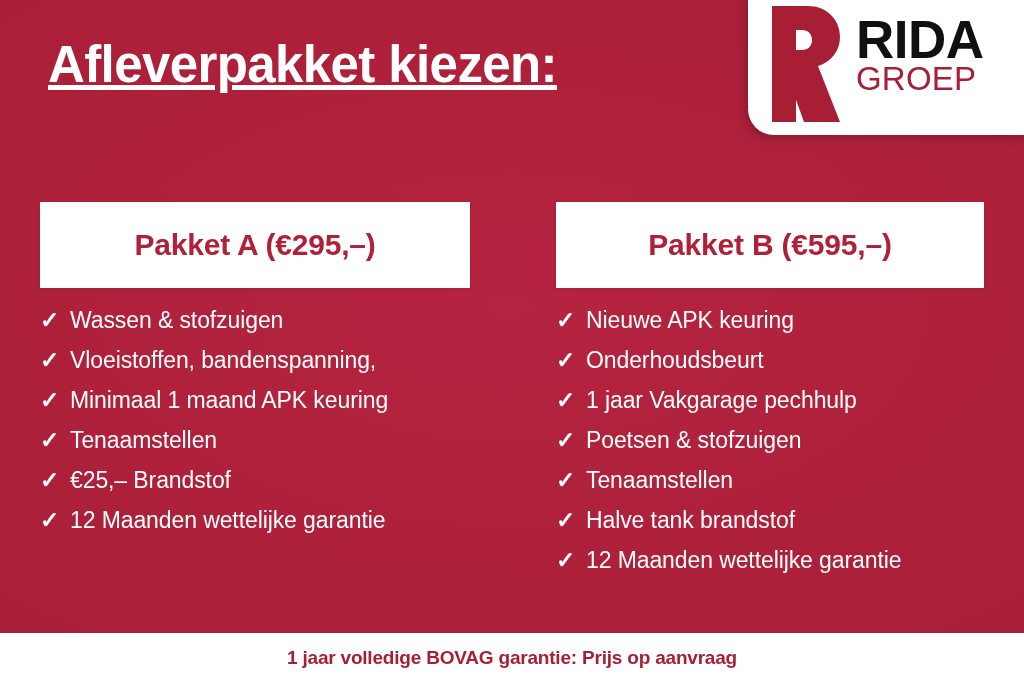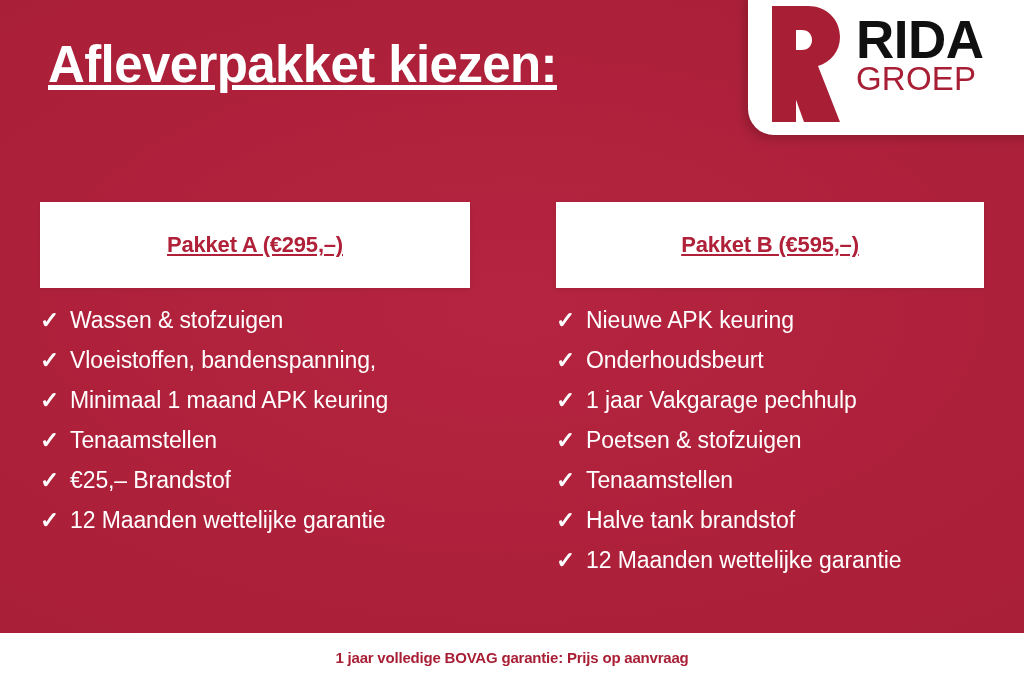--- a/index.html
+++ b/index.html
@@ -108,26 +108,25 @@
   .package-header {
     height: 86px;
     background: #ffffff;
     display: flex;
     align-items: center;
     justify-content: center;
     box-shadow: 0 1px 4px rgba(0,0,0,0.10);
   }
 
   .package-title {
-    font-size: 22px;
+    font-size: 30px;
     font-weight: bold;
     color: #b02038;
     letter-spacing: -0.2px;
     white-space: nowrap;
-    text-decoration: underline;
   }
 
   .feature-list {
     list-style: none;
     margin: 0;
     padding: 0;
     margin-top: 12px;
   }
 
   .feature-item {
@@ -165,21 +164,21 @@
     top: 633px;
     width: 1024px;
     height: 49px;
     background: #ffffff;
     display: flex;
     align-items: center;
     justify-content: center;
   }
 
   .footer-text {
-    font-size: 15px;
+    font-size: 19px;
     font-weight: bold;
     color: #a81f35;
     letter-spacing: -0.2px;
     white-space: nowrap;
   }
 </style>
 </head>
 <body>
 
 <div class="poster">

